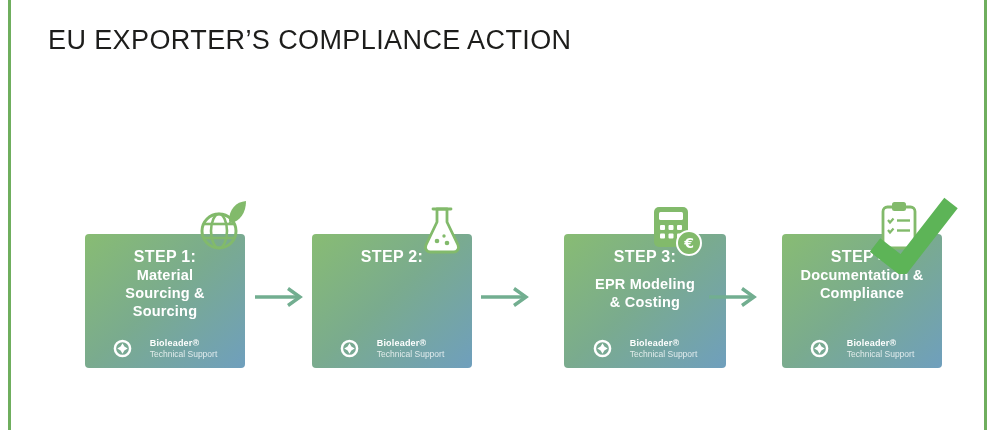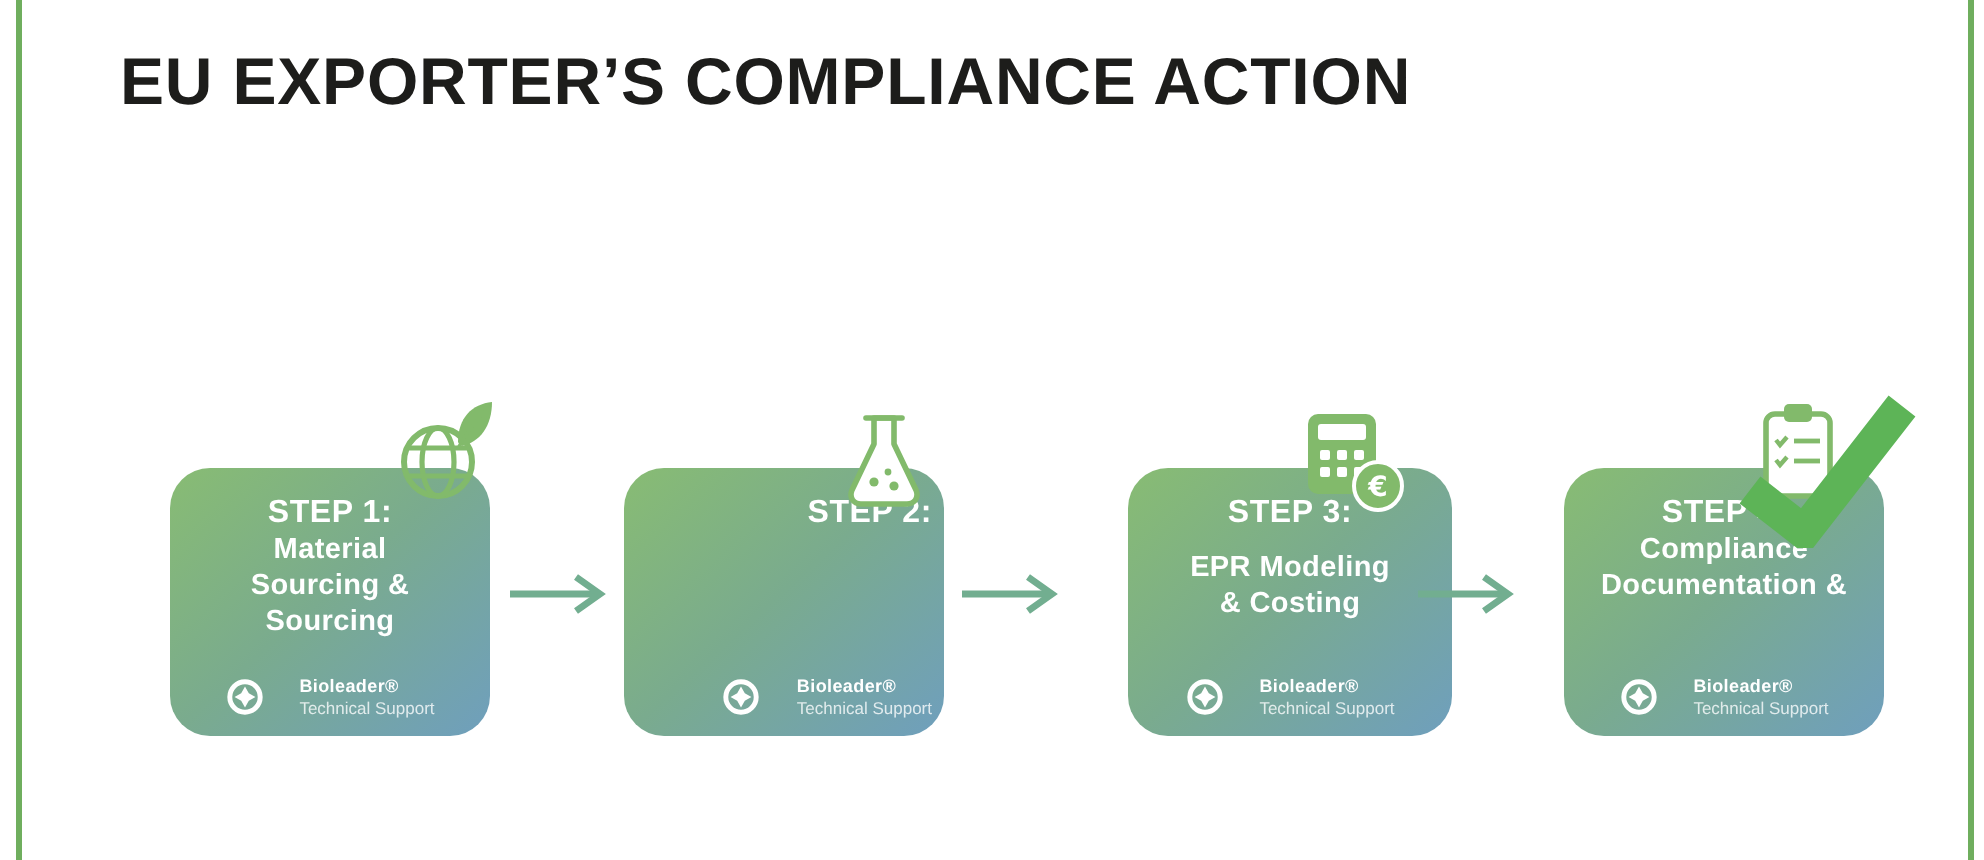--- a/index.html
+++ b/index.html
@@ -21,29 +21,29 @@
     overflow:hidden;
     font-family:"Liberation Sans",sans-serif;
   }
   .edge-line{
     position:absolute;top:0;bottom:0;width:3px;
     background:var(--frame-green);
   }
   .edge-left{left:8px;}
   .edge-right{left:984px;}
   .title{
-    position:absolute;left:60px;top:24px;width:680px;
+    position:absolute;left:48px;top:24px;width:680px;
     color:var(--title-color);
-    font-size:33px;font-weight:700;letter-spacing:.4px;
+    font-size:27px;font-weight:400;letter-spacing:.4px;
     line-height:33px;
   }
   .title span{display:block;}
   .step-box{
     position:absolute;top:234px;height:134px;width:160px;
-    border-radius:20px;
+    border-radius:4px;
     background:linear-gradient(138deg,var(--grad-start) 0%,var(--grad-mid) 48%,var(--grad-end) 100%);
     color:#fff;
     display:flex;flex-direction:column;align-items:center;
     text-align:center;
     padding:13px 6px 9px 6px;
   }
   .step-heading{
     font-size:16px;font-weight:700;letter-spacing:.3px;
     line-height:19px;
   }
@@ -95,21 +95,21 @@
         <circle cx="10" cy="10" r="8" class="ic-white-stroke" stroke-width="2.6"></circle>
         <path class="ic-white-fill" d="M10 4.5 L12 8 L15.5 10 L12 12 L10 15.5 L8 12 L4.5 10 L8 8 Z"></path>
       </svg>
       <div class="logo-text">
         <span class="logo-name">Bioleader®</span>
         <span class="logo-subtitle">Technical Support</span>
       </div>
     </div>
   </div>
 
-  <div class="step-box sparse" style="left:312px;align-items:flex-end;">
+  <div class="step-box sparse" style="left:312px;">
     <div class="step-heading">STEP 2:</div>
     <div class="logo-row">
       <svg width="19" height="19" viewBox="0 0 20 20">
         <circle cx="10" cy="10" r="8" class="ic-white-stroke" stroke-width="2.6"></circle>
         <path class="ic-white-fill" d="M10 4.5 L12 8 L15.5 10 L12 12 L10 15.5 L8 12 L4.5 10 L8 8 Z"></path>
       </svg>
       <div class="logo-text">
         <span class="logo-name">Bioleader®</span>
         <span class="logo-subtitle">Technical Support</span>
       </div>
@@ -130,22 +130,22 @@
       <div class="logo-text">
         <span class="logo-name">Bioleader®</span>
         <span class="logo-subtitle">Technical Support</span>
       </div>
     </div>
   </div>
 
   <div class="step-box" style="left:782px;">
     <div class="step-heading">STEP 4:</div>
     <div class="step-lines">
+      <span class="step-line">Documentation &amp;</span>
       <span class="step-line">Compliance</span>
-      <span class="step-line">Documentation &amp;</span>
     </div>
     <div class="logo-row">
       <svg width="19" height="19" viewBox="0 0 20 20">
         <circle cx="10" cy="10" r="8" class="ic-white-stroke" stroke-width="2.6"></circle>
         <path class="ic-white-fill" d="M10 4.5 L12 8 L15.5 10 L12 12 L10 15.5 L8 12 L4.5 10 L8 8 Z"></path>
       </svg>
       <div class="logo-text">
         <span class="logo-name">Bioleader®</span>
         <span class="logo-subtitle">Technical Support</span>
       </div>

